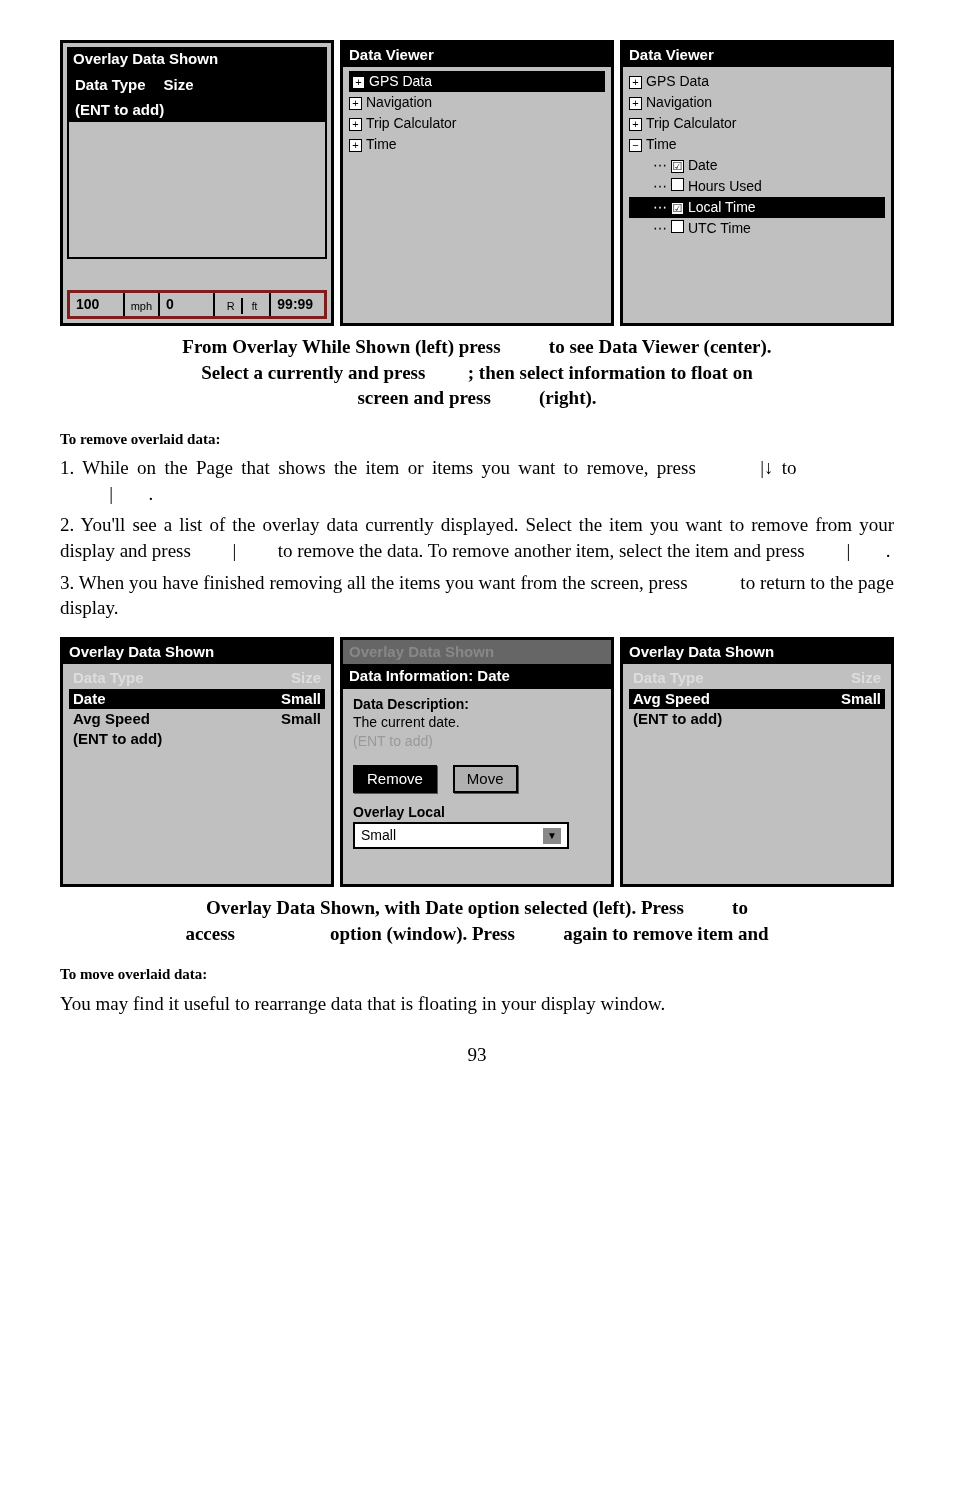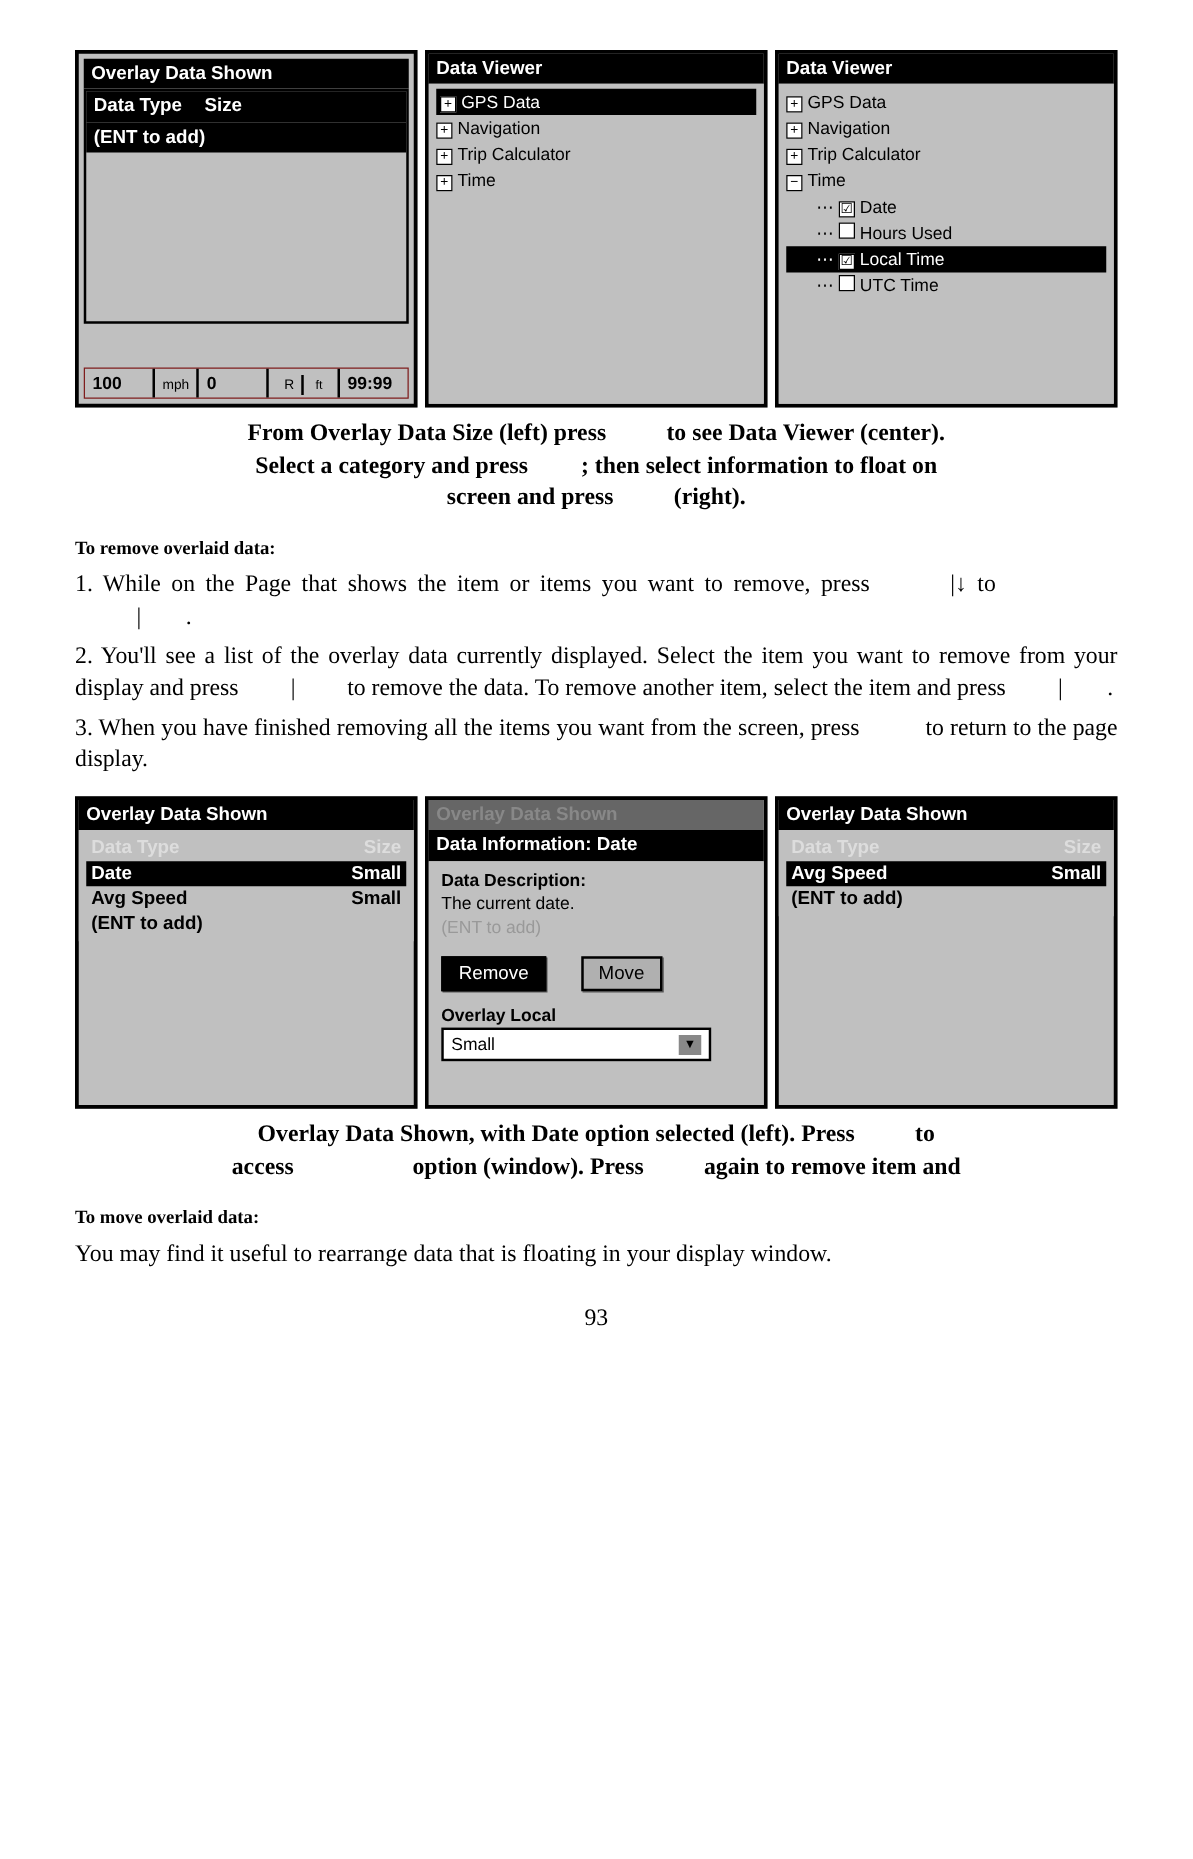--- a/index.html
+++ b/index.html
@@ -8,33 +8,33 @@
 .fig1 .panel{width:278px;height:280px;}
 .titlebar{background:#000;color:#fff;font-weight:bold;padding:2px 6px;font-size:15px;}
 .tree{padding:4px 6px;flex:1;background:#c0c0c0;}
 .tree-item{white-space:nowrap;line-height:1.5;}
 .box{display:inline-block;width:11px;height:11px;border:1px solid #000;margin-right:4px;text-align:center;font-size:11px;line-height:10px;background:#fff;}
 .sel{background:#000;color:#fff;padding:0 3px;}
 .sel .box{background:#fff;color:#000;}
 .listbox{border:2px solid #000;height:184px;background:#c0c0c0;}
 .list-header{background:#000;color:#fff;font-weight:bold;font-size:15px;display:flex;padding:2px 6px;gap:18px;}
 .list-row{background:#000;color:#fff;font-weight:bold;padding:2px 6px;font-size:15px;}
-.status{border:1px solid #7f1d1d;display:flex;font-weight:bold;margin:4px;}
+.status{border:3px solid #7f1d1d;display:flex;font-weight:bold;margin:4px;}
 .status span{border-right:2px solid #000;padding:2px 6px;}
 .status span:last-child{border-right:none;}
 .status .sm{font-size:11px;font-weight:normal;padding-top:6px;}
 .caption{text-align:center;font-weight:bold;margin:6px 0 18px;}
 h3{font-size:15px;margin:12px 0 4px;}
 p{margin:6px 0;text-align:justify;}
 .fig2 .panel{width:278px;height:244px;}
 .list-body{padding:4px 6px;background:#c0c0c0;font-weight:bold;font-size:15px;}
 .list-body .row{display:flex;justify-content:space-between;padding:0 4px;}
 .list-body .hl{background:#000;color:#fff;padding:0 4px;display:flex;justify-content:space-between;}
 .dlg-body{padding:6px 10px;flex:1;background:#c0c0c0;}
-.dlg-btns{display:flex;gap:28px;margin:14px 0 10px;}
+.dlg-btns{display:flex;gap:16px;margin:14px 0 10px;}
 .btn{border:2px solid #000;background:#b0b0b0;padding:2px 12px;font-size:15px;box-shadow:1px 1px #555;}
 .btn.hl{background:#000;color:#fff;}
 .combo{border:2px solid #000;background:#fff;padding:2px 6px;display:flex;justify-content:space-between;align-items:center;width:200px;}
 .combo-arrow{background:#888;width:18px;height:16px;display:flex;align-items:center;justify-content:center;font-size:10px;}
 .pagenum{text-align:center;margin-top:26px;}
 .grey{color:#888;}
 .ghost{color:#999;}
 </style>
 </head>
 <body>
@@ -80,22 +80,22 @@
       <div class="tree-item"><span class="box">−</span><span>Time</span></div>
       <div class="tree-item" style="padding-left:24px">⋯ <span class="box">☑</span><span>Date</span></div>
       <div class="tree-item" style="padding-left:24px">⋯ <span class="box"></span><span>Hours Used</span></div>
       <div class="tree-item sel" style="padding-left:24px">⋯ <span class="box">☑</span><span>Local Time</span></div>
       <div class="tree-item" style="padding-left:24px">⋯ <span class="box"></span><span>UTC Time</span></div>
     </div>
   </div>
 </div>
 
 <div class="caption">
-  <span>From Overlay Data Size (left) press </span><span style="visibility:hidden">ENT</span><span> to see Data Viewer (center).</span><br>
-  <span>Select a category and press </span><span style="visibility:hidden">ENT</span><span>; then select information to float on</span><br>
+  <span>From Overlay While Shown (left) press </span><span style="visibility:hidden">ENT</span><span> to see Data Viewer (center).</span><br>
+  <span>Select a currently and press </span><span style="visibility:hidden">ENT</span><span>; then select information to float on</span><br>
   <span>screen and press </span><span style="visibility:hidden">ENT</span><span> (right).</span>
 </div>
 
 <h3>To remove overlaid data:</h3>
 <p><span>1. While on the Page that shows the item or items you want to remove, press </span><span style="visibility:hidden">MENU</span><span>|</span><span>↓</span><span> to </span><span style="visibility:hidden">OVERLAY DATA</span><span>|</span><span style="visibility:hidden">ENT</span><span>.</span></p>
 <p><span>2. You'll see a list of the overlay data currently displayed. Select the item you want to remove from your display and press </span><span style="visibility:hidden">ENT</span><span>|</span><span style="visibility:hidden">ENT</span><span> to remove the data. To remove another item, select the item and press </span><span style="visibility:hidden">ENT</span><span>|</span><span style="visibility:hidden">ENT</span><span>.</span></p>
 <p><span>3. When you have finished removing all the items you want from the screen, press </span><span style="visibility:hidden">EXIT</span><span> to return to the page display.</span></p>
 
 <div class="fig-row fig2" style="margin-top:16px">
 

